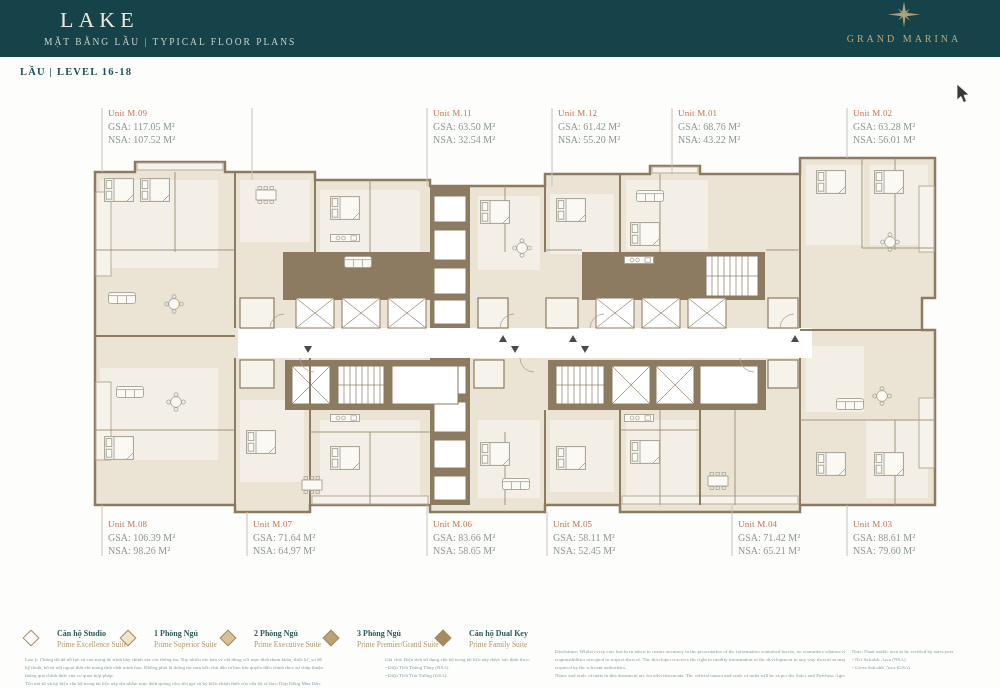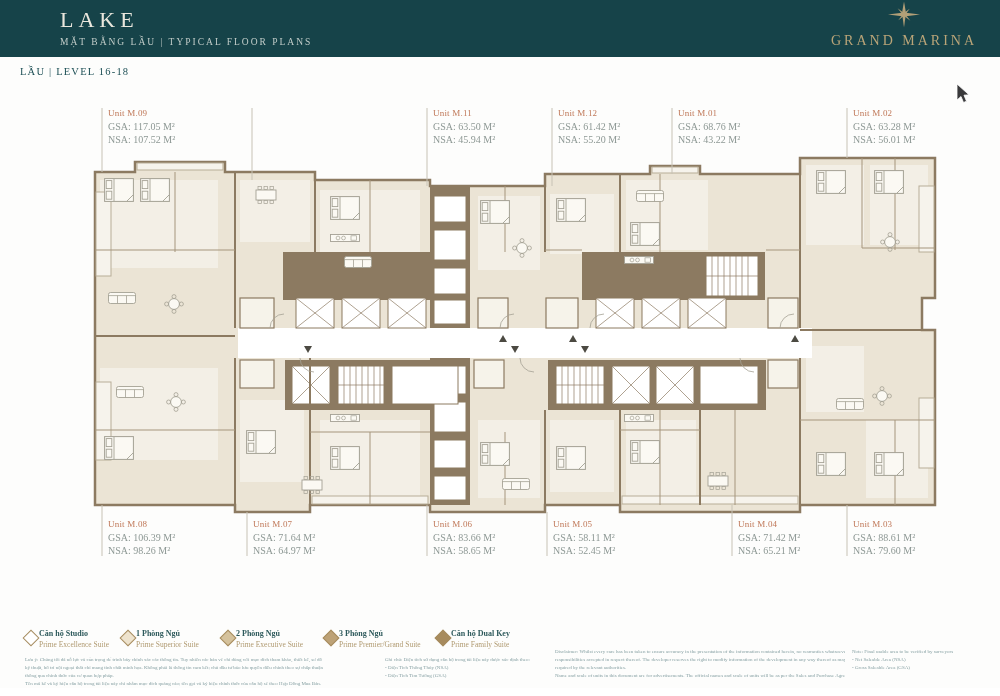--- a/index.html
+++ b/index.html
@@ -1,31 +1,31 @@
 <!DOCTYPE html>
 <html><head>
 <meta charset="utf-8">
 <style>
   html,body{margin:0;padding:0;background:#ffffff;}
   .page{position:relative;width:1000px;height:688px;background:#fdfdfc;overflow:hidden;
         font-family:"Liberation Serif", serif;}
   
   .header{position:absolute;left:0;top:0;width:1000px;height:57px;background:#164349;}
   .header-title{position:absolute;left:60px;top:7px;font-size:22px;letter-spacing:5px;color:#eae7dd;}
-  .header-sub{position:absolute;left:60px;top:37px;font-size:9.5px;letter-spacing:2px;color:#c2cdc9;}
+  .header-sub{position:absolute;left:44px;top:37px;font-size:9.5px;letter-spacing:2px;color:#c2cdc9;}
   .brand{position:absolute;right:16px;top:1px;width:160px;text-align:center;}
-  .brand-text{margin-top:1px;font-size:14px;letter-spacing:3px;color:#b9a478;}
-  .level{position:absolute;left:20px;top:66px;font-size:10.5px;font-weight:400;color:#1d4f55;letter-spacing:1.2px;}
+  .brand-text{margin-top:1px;font-size:10px;letter-spacing:3px;color:#b9a478;}
+  .level{position:absolute;left:20px;top:66px;font-size:10.5px;font-weight:700;color:#1d4f55;letter-spacing:1.2px;}
   
   .plan-svg{position:absolute;left:0;top:0;width:1000px;height:696px;}
   .unit-label{position:absolute;width:120px;line-height:1.3;}
   .unit-name{color:#c0795a;font-size:9px;letter-spacing:.2px;}
   .unit-area{color:#8d9894;font-size:10px;}
   
-  .legend-item{position:absolute;top:629px;display:flex;gap:2px;align-items:flex-start;}
+  .legend-item{position:absolute;top:629px;display:flex;gap:20px;align-items:flex-start;}
   .diamond{width:10px;height:10px;transform:rotate(45deg);border:1.3px solid #a68c5f;margin-top:3px;flex:0 0 auto;}
   .d1{background:#ffffff;} .d2{background:#eee3cd;} .d3{background:#d5c29c;} .d4{background:#bda277;} .d5{background:#a78b5e;}
   .legend-vi{font-size:8px;font-weight:600;color:#2e5a5c;line-height:1.35;}
   .legend-en{font-size:7.5px;color:#b09a71;line-height:1.35;}
   
   .fp{position:absolute;font-size:5px;color:#86a0a3;line-height:1.62;}
   .fp div{white-space:nowrap;overflow:hidden;}
 </style>
 </head>
 <body>
@@ -270,21 +270,21 @@
   <div class="level">LẦU | LEVEL 16-18</div>
 
   <div class="unit-label" style="left:108px;top:108px">
     <div class="unit-name">Unit M.09</div>
     <div class="unit-area">GSA: 117.05 M²</div>
     <div class="unit-area">NSA: 107.52 M²</div>
   </div>
   <div class="unit-label" style="left:433px;top:108px">
     <div class="unit-name">Unit M.11</div>
     <div class="unit-area">GSA: 63.50 M²</div>
-    <div class="unit-area">NSA: 45.94 M²</div>
+    <div class="unit-area">NSA: 32.54 M²</div>
   </div>
   <div class="unit-label" style="left:558px;top:108px">
     <div class="unit-name">Unit M.12</div>
     <div class="unit-area">GSA: 61.42 M²</div>
     <div class="unit-area">NSA: 55.20 M²</div>
   </div>
   <div class="unit-label" style="left:678px;top:108px">
     <div class="unit-name">Unit M.01</div>
     <div class="unit-area">GSA: 68.76 M²</div>
     <div class="unit-area">NSA: 43.22 M²</div>

